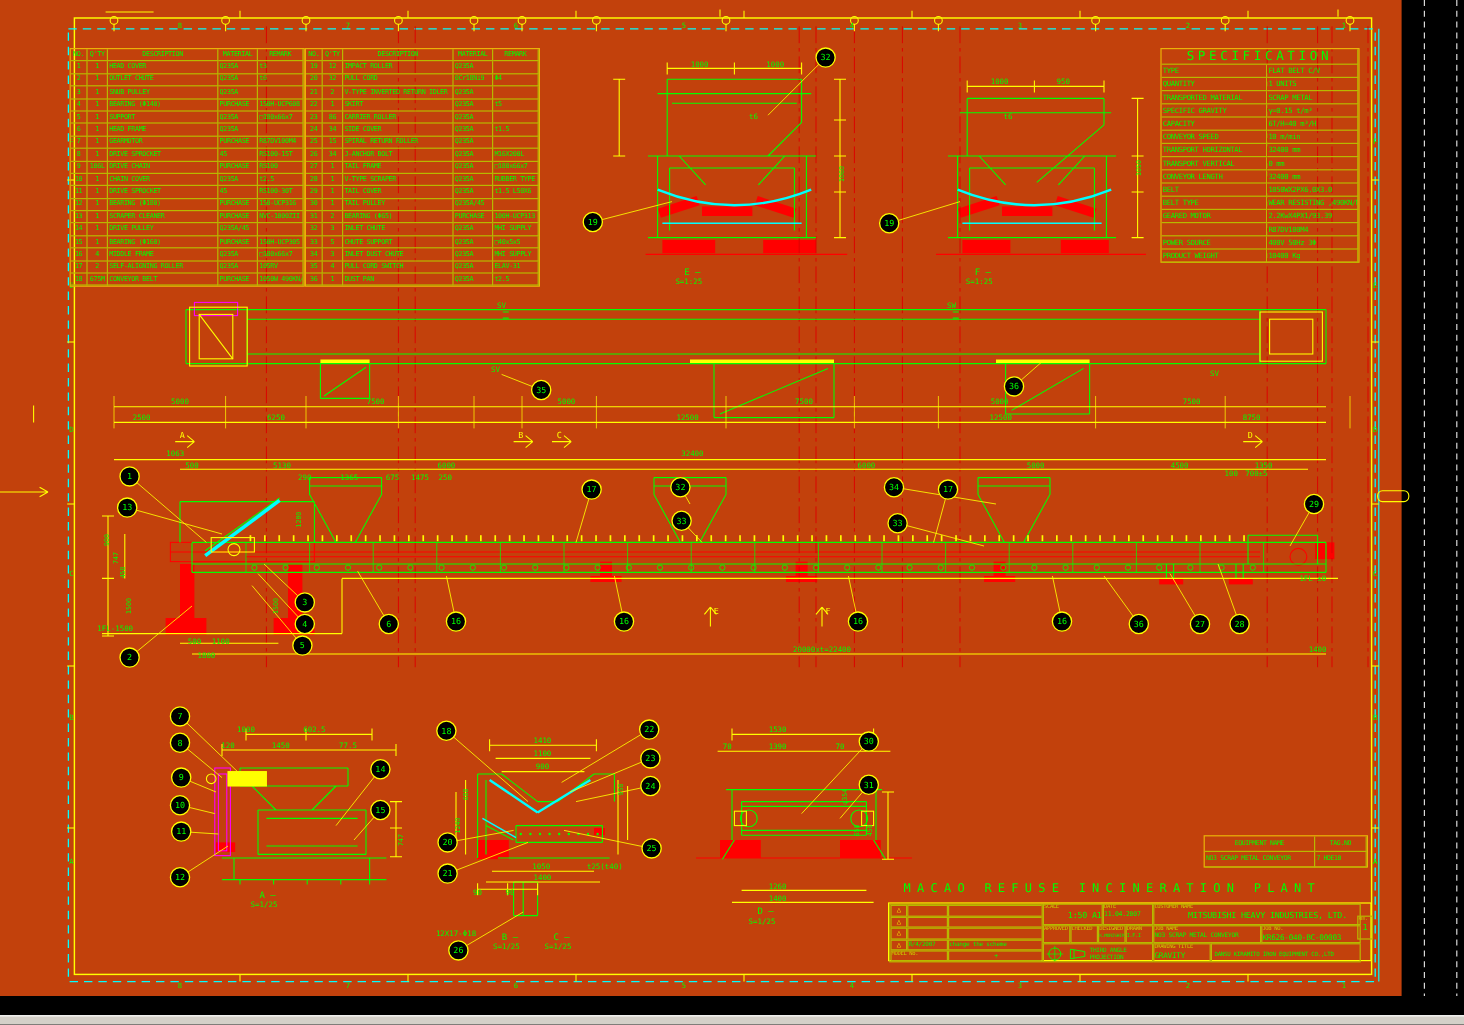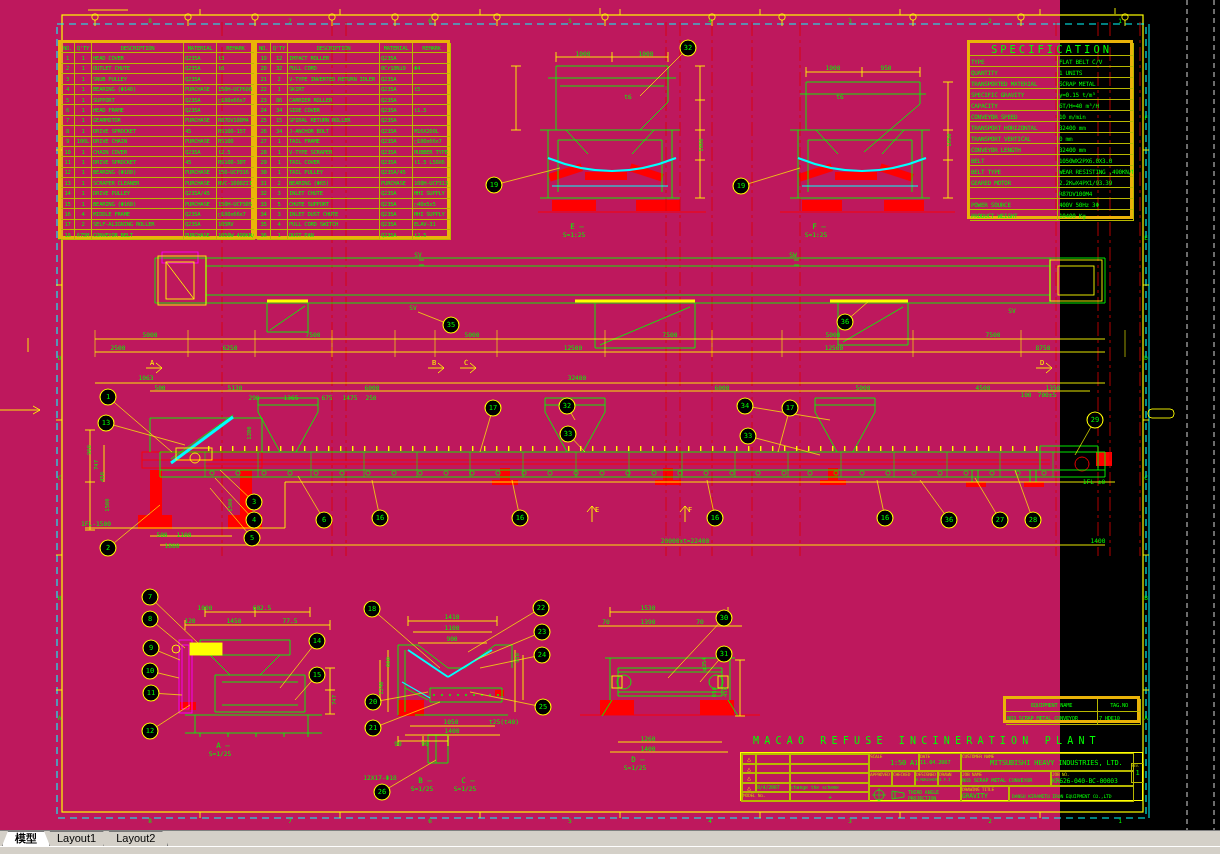--- a/index.html
+++ b/index.html
@@ -1,20 +1,20 @@
 <!DOCTYPE html>
 <html><head>
 <meta charset="utf-8">
 <style>
   html,body{margin:0;padding:0;background:#000;width:1220px;height:854px;overflow:hidden;}
   .app{position:relative;width:1220px;height:854px;background:#000;font-family:"DejaVu Sans Mono",monospace;}
-  .canvas{position:absolute;left:0;top:0;width:1060px;height:830px;background:#be185d;}
+  .canvas{position:absolute;left:0;top:0;width:1168px;height:830px;background:#c2410c;}
   svg{position:absolute;left:0;top:0;}
   
-  .cadtbl{position:absolute;display:grid;box-sizing:border-box;border:3px solid #eab308;color:#00ff00;
+  .cadtbl{position:absolute;display:grid;box-sizing:border-box;border:1px solid #eab308;color:#00ff00;
           font-family:"DejaVu Sans Mono",monospace;}
   .cadtbl .c{box-sizing:border-box;border-right:1px solid #b8b800;border-bottom:1px solid #b8b800;
              overflow:hidden;white-space:nowrap;display:flex;align-items:center;padding:0 1px;
              letter-spacing:-0.3px;}
   .cadtbl .hd{justify-content:center;}
   .cadtbl .num{justify-content:center;}
   #parts-left,#parts-right{font-size:5.6px;line-height:6px;}
   #spec-table{font-size:6px;line-height:7px;}
   #spec-table .title{grid-column:1 / span 2;justify-content:center;font-size:10.5px;letter-spacing:3px;}
   #equip-table{font-size:5.4px;line-height:6px;}
@@ -1050,19 +1050,14 @@
       <div class="tb" style="left:268px;top:33px;width:125px;height:16px;">
         <span class="val" style="font-size:4.8px;position:absolute;bottom:2px;left:2px;">DANSU KIRAMITO IRON EQUIPMENT CO.,LTD</span>
       </div>
       <div class="tb" style="left:390px;top:10px;width:13px;height:20px;">
         <span class="lab" style="font-size:3.6px;">REV.</span>
         <span class="val" style="font-size:7px;text-align:center;width:100%;">1</span>
       </div>
     </div>
   </div>
 
-  <div class="tabbar">
-    <div class="tab active">模型</div>
-    <div class="tab">Layout1</div>
-    <div class="tab">Layout2</div>
-  </div>
   <div class="scrollstrip"></div>
 </div>
 
 </body></html>

